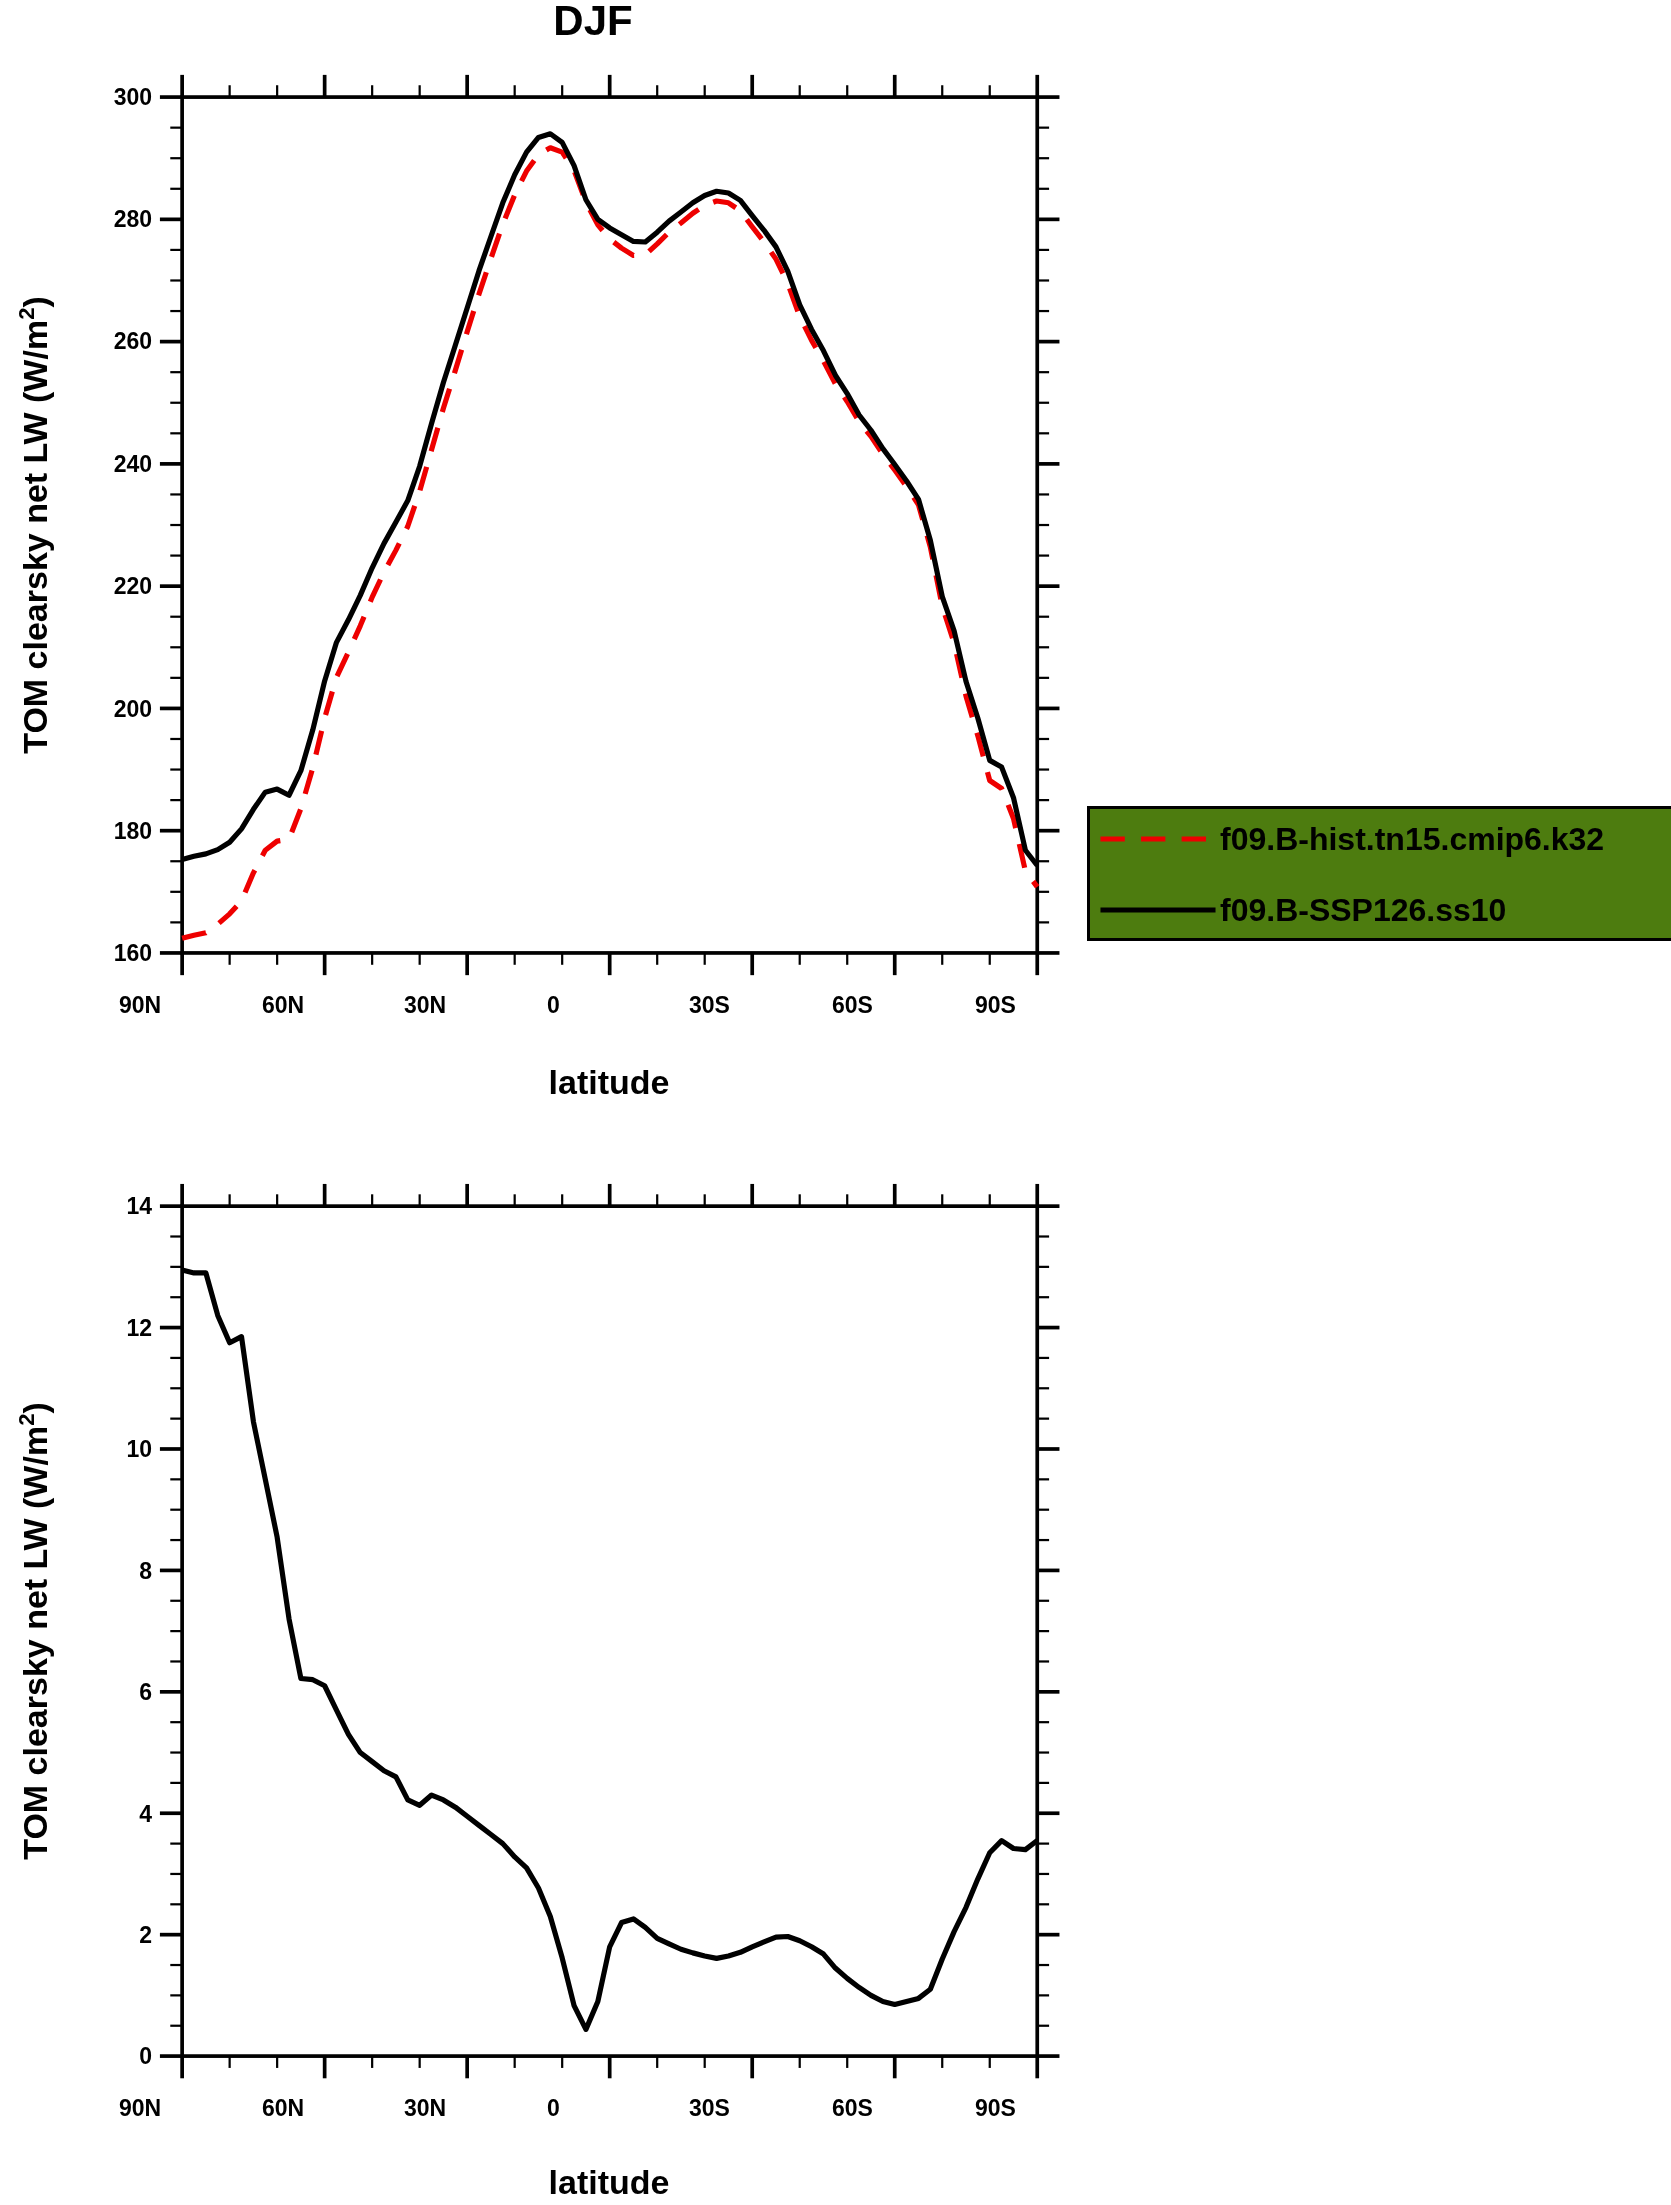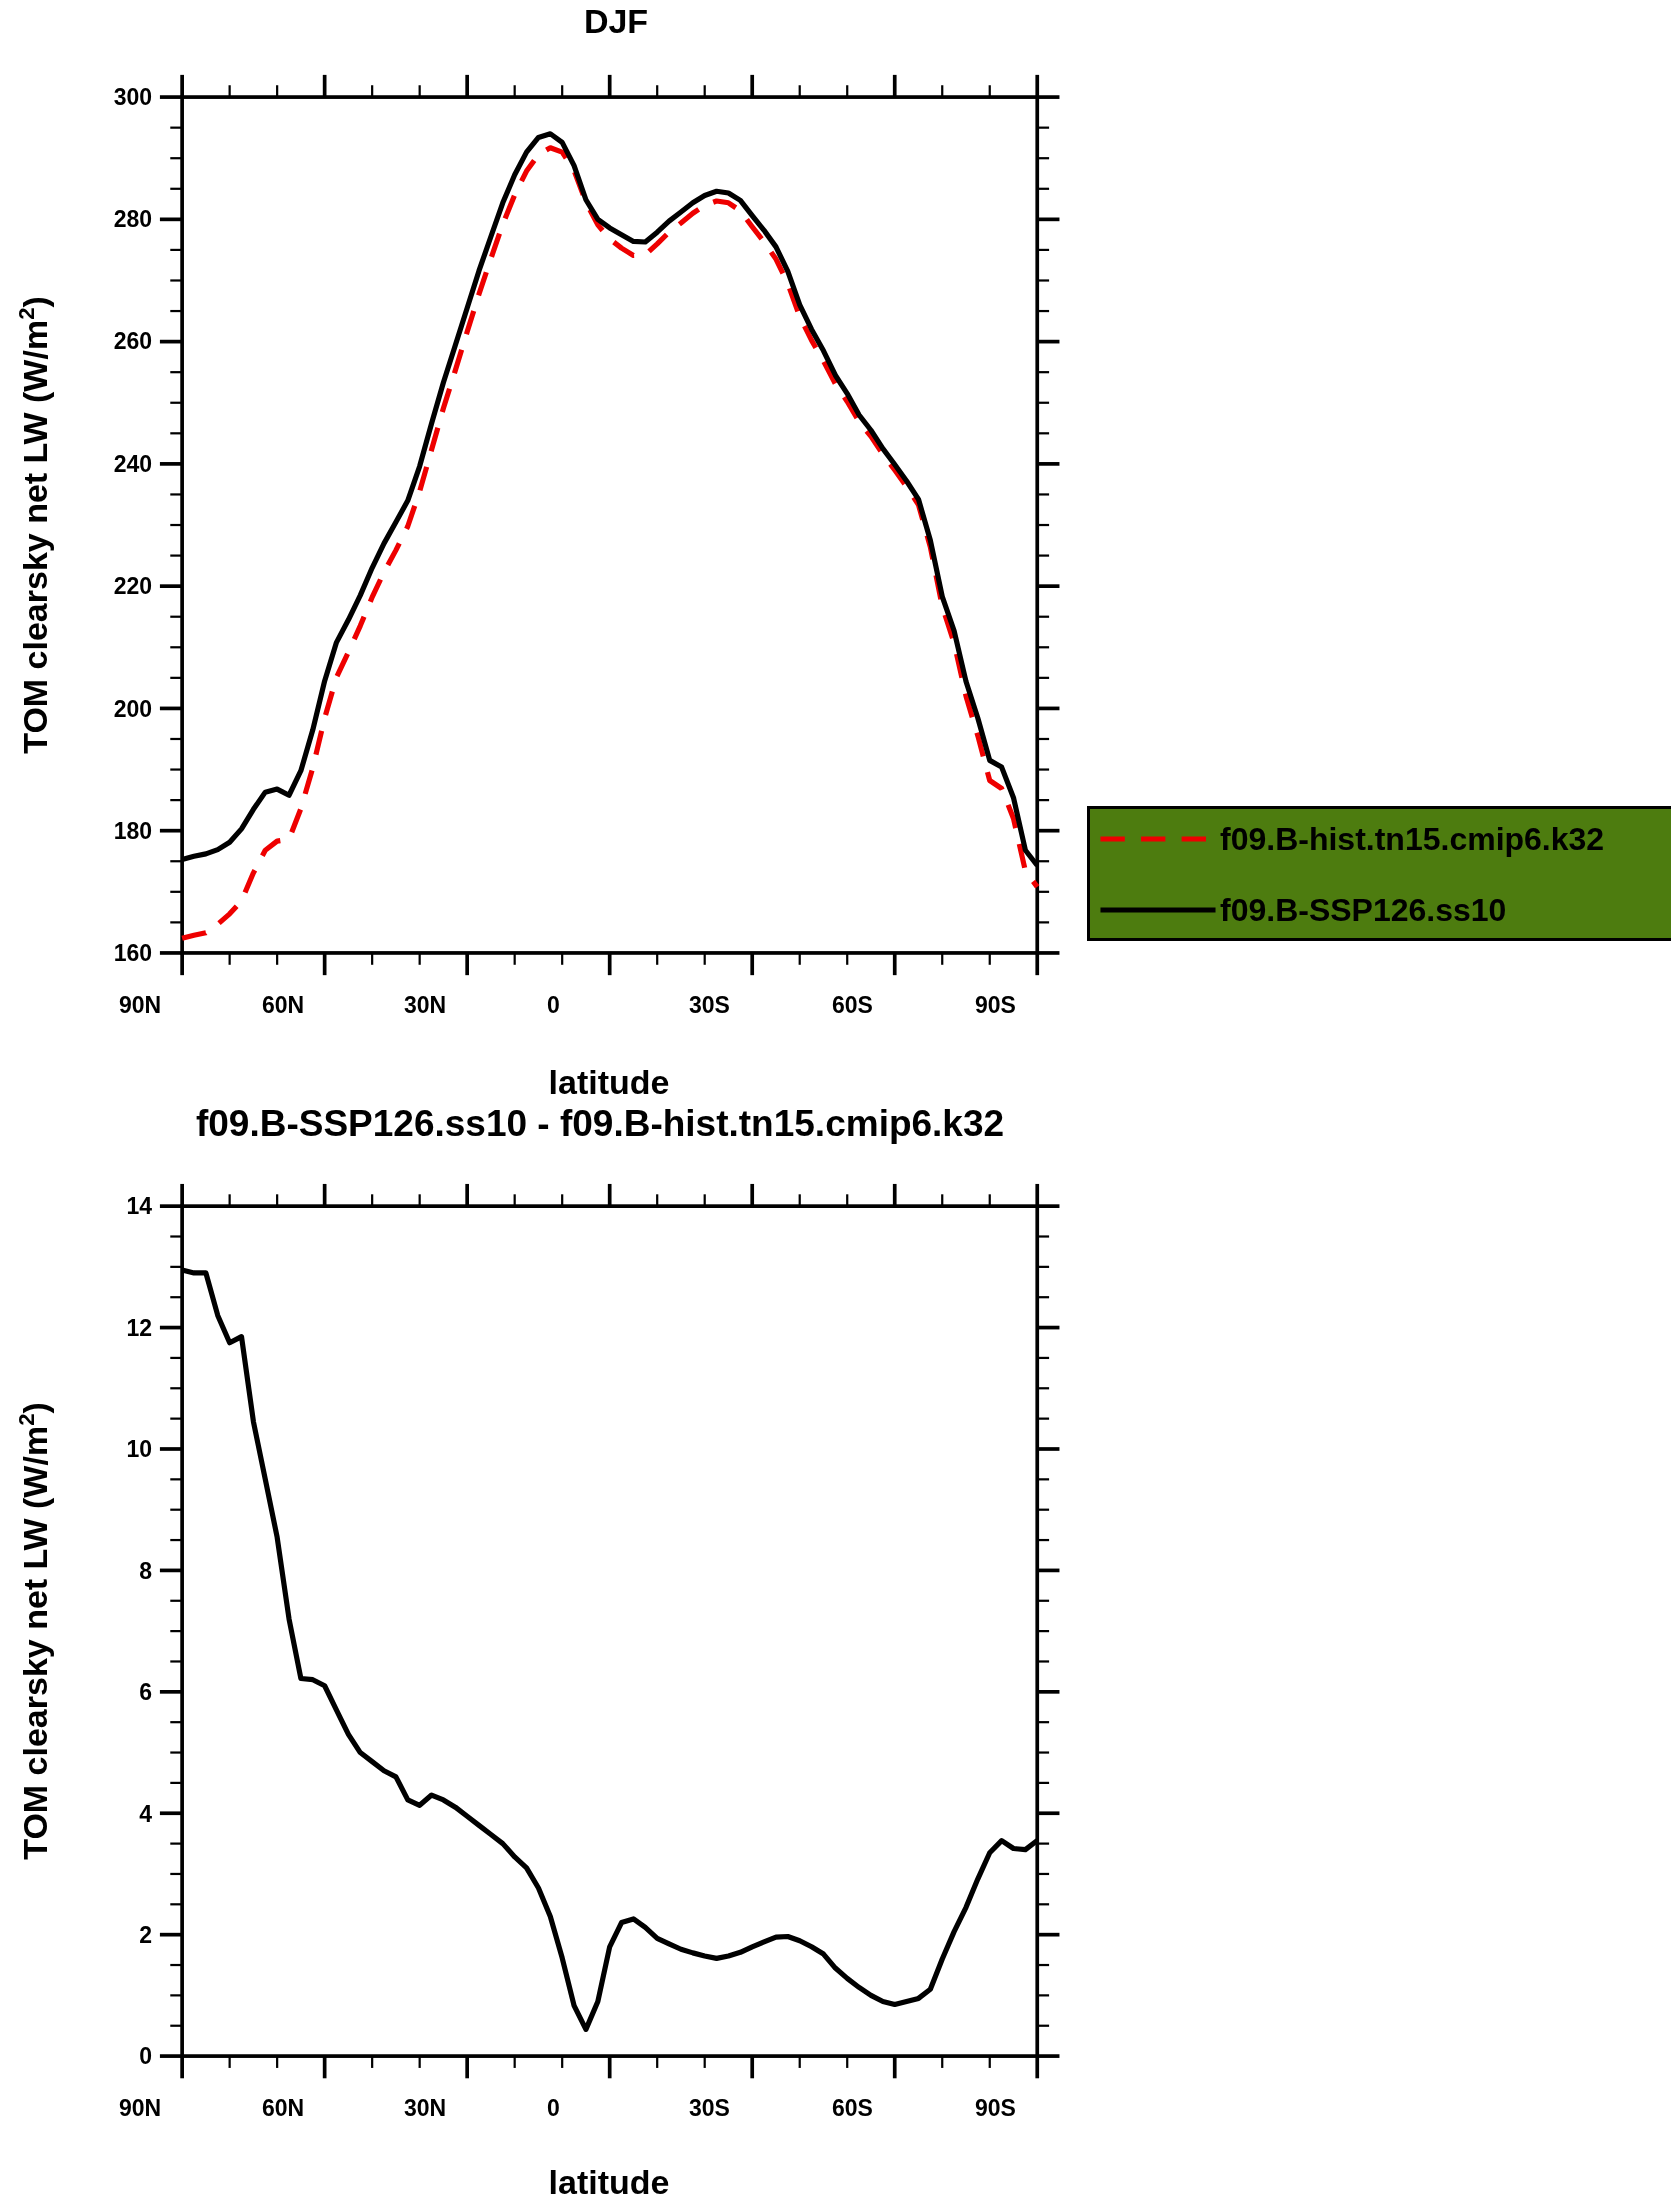--- a/index.html
+++ b/index.html
@@ -7,23 +7,23 @@
     position:relative;
     width:1671px;height:2205px;
     background:#ffffff;
     font-family:"Liberation Sans", sans-serif;
     font-weight:bold;
     color:#000;
     overflow:hidden;
   }
   #plot-svg{position:absolute;left:0;top:0;}
   .title-top{
-    position:absolute;left:616px;top:-1.5px;
+    position:absolute;left:593px;top:-1.5px;
     transform:translateX(-50%);
-    font-size:34px;line-height:44px;white-space:nowrap;
+    font-size:42px;line-height:44px;white-space:nowrap;
   }
   .title-bottom{
     position:absolute;left:600px;top:1102px;
     transform:translateX(-50%);
     font-size:37px;line-height:43px;white-space:nowrap;
   }
   .ylabel{
     position:absolute;
     font-size:34px;line-height:39px;white-space:nowrap;
     transform:translate(-50%,-50%) rotate(-90deg);
@@ -261,21 +261,20 @@
       <line x1="1401" y1="1629" x2="1431" y2="1629" stroke="#000000" stroke-width="5"></line>
       <polyline points="246.0,1715.1 262.0,1719.2 278.1,1719.2 294.1,1776.6 310.2,1813.5 326.2,1805.3 342.3,1920.1 358.3,1998.0 374.3,2075.9 390.4,2186.6 406.4,2267.0 422.5,2268.6 438.5,2276.8 454.5,2309.6 470.6,2342.4 486.6,2367.0 502.7,2379.3 518.7,2391.6 534.8,2399.8 550.8,2431.0 566.8,2438.3 582.9,2424.4 598.9,2431.0 615.0,2440.8 631.0,2453.1 647.0,2465.4 663.1,2477.7 679.1,2490.0 695.2,2508.0 711.2,2522.8 727.3,2549.9 743.3,2588.4 759.3,2644.2 775.4,2708.9 791.4,2740.9 807.5,2703.2 823.5,2629.4 839.5,2596.6 855.6,2591.7 871.6,2603.2 887.7,2617.9 903.7,2625.3 919.8,2632.7 935.8,2637.6 951.8,2641.7 967.9,2645.0 983.9,2641.7 1000.0,2636.8 1016.0,2629.4 1032.0,2622.8 1048.1,2616.3 1064.1,2615.5 1080.2,2621.2 1096.2,2629.4 1112.3,2639.2 1128.3,2658.1 1144.3,2672.0 1160.4,2684.3 1176.4,2695.0 1192.5,2703.2 1208.5,2707.3 1224.5,2703.2 1240.6,2699.1 1256.6,2686.8 1272.7,2645.8 1288.7,2608.9 1304.8,2576.1 1320.8,2537.6 1336.8,2502.3 1352.9,2485.9 1368.9,2496.6 1385.0,2498.2 1401.0,2485.9" fill="none" stroke="#000000" stroke-width="7" stroke-linejoin="round"></polyline>
     </svg>
 
   <div class="title-top">DJF</div>
 
   <div class="ylabel p1"><span>TOM clearsky net LW (W/m</span><sup>2</sup><span>)</span></div>
 
   <div class="xlabel p1">latitude</div>
 
-  <div class="title-bottom">f09.B-SSP126.ss10 - f09.B-hist.tn15.cmip6.k32</div>
 
   <div class="ylabel p2"><span>TOM clearsky net LW (W/m</span><sup>2</sup><span>)</span></div>
 
   <div class="xlabel p2">latitude</div>
 
   <div id="legend">
     <div class="legend-row r1">
       <svg width="118" height="36" viewBox="0 0 160 48">
         <line x1="2" y1="24" x2="158" y2="24" stroke-width="7" stroke-dasharray="33 22" stroke="#ee0000"></line>
       </svg>

